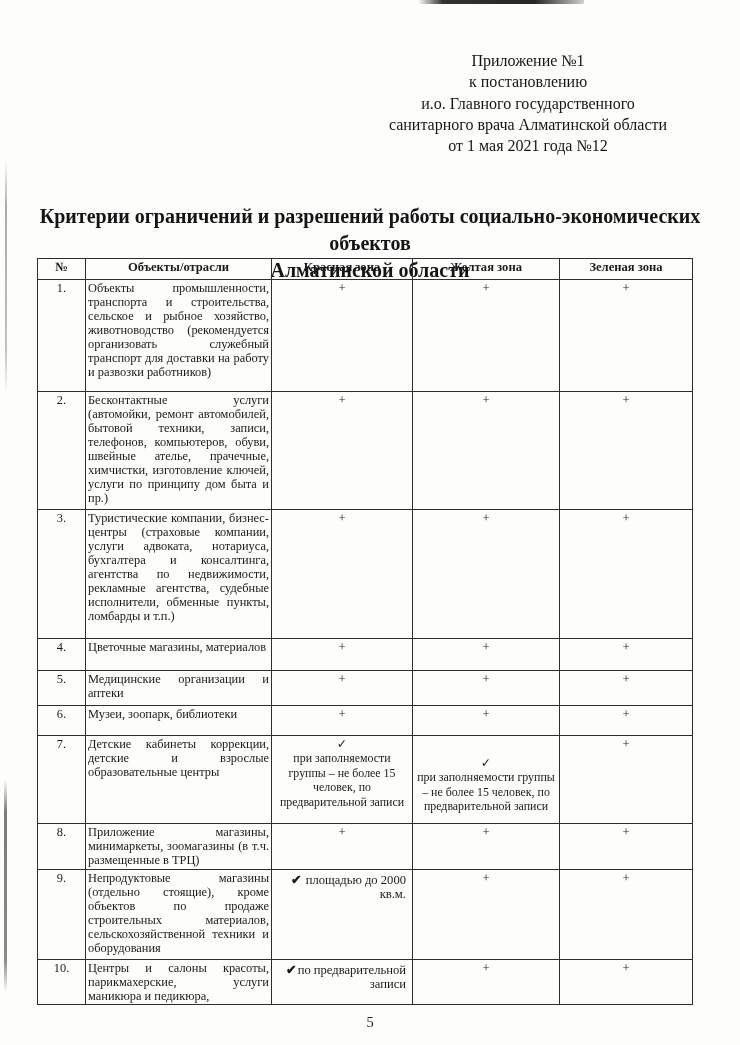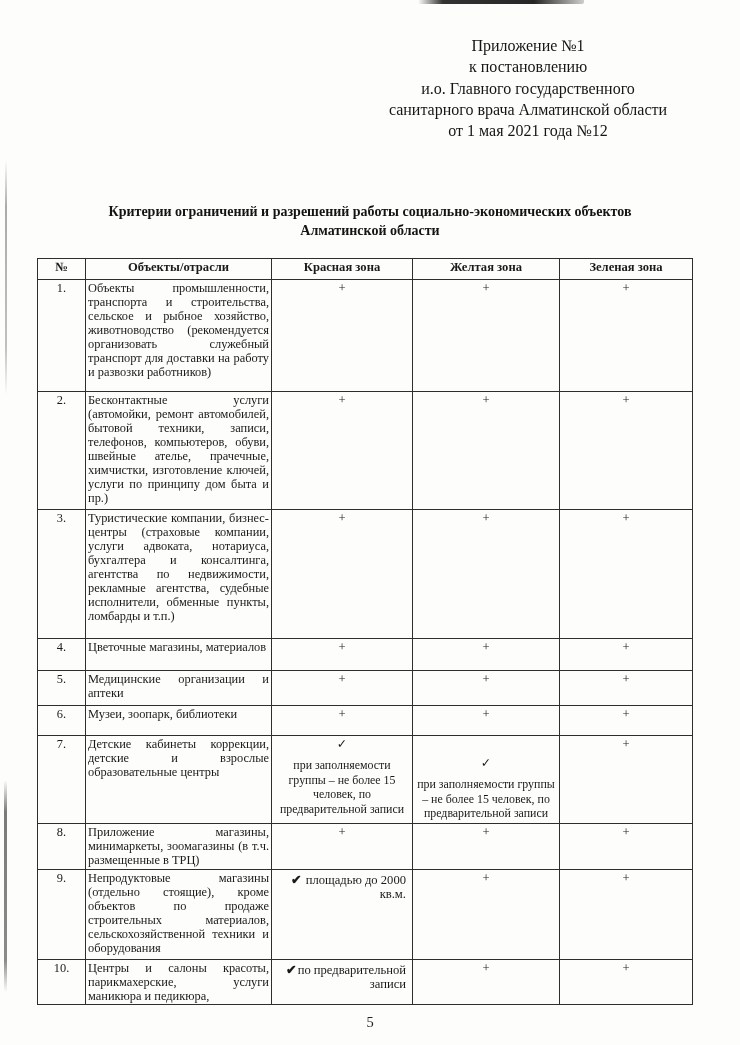--- a/index.html
+++ b/index.html
@@ -21,27 +21,27 @@
     position:absolute;left:5px;top:160px;width:2px;height:235px;
     background:linear-gradient(to bottom, rgba(60,60,60,0), rgba(70,70,70,.45) 20%, rgba(80,80,80,.35) 80%, rgba(60,60,60,0));
   }
   .artifact-left-2{
     position:absolute;left:4px;top:780px;width:3px;height:212px;
     background:linear-gradient(to bottom, rgba(40,40,40,0), rgba(35,35,35,.6) 15%, rgba(45,45,45,.55) 85%, rgba(40,40,40,0));
     border-radius:2px;
   }
   
   .doc-header{
-    position:absolute;top:35px;right:56px;width:312px;
+    position:absolute;top:50px;right:56px;width:312px;
     text-align:center;font-size:16px;line-height:1.33;color:#151515;
   }
   
   .doc-title{
     position:absolute;top:203px;left:0;width:100%;
-    text-align:center;font-weight:bold;font-size:14px;line-height:1.35;color:#141414;
+    text-align:center;font-weight:bold;font-size:20px;line-height:1.35;color:#141414;
   }
   
   table.main{
     position:absolute;left:37px;top:258px;width:655px;
     border-collapse:collapse;table-layout:fixed;
     font-size:12.4px;line-height:14px;color:#1a1a1a;
   }
   table.main td, table.main th{
     border:1px solid #2e2e2e;
     vertical-align:top;
@@ -53,21 +53,21 @@
     font-size:12.6px;font-weight:bold;text-align:center;
     height:18px;padding:1px 2px;
     border-bottom-width:2px;
   }
   td.c-num{text-align:center;padding-top:2px;}
   td.c-obj{text-align:justify;padding:2px 4px 2px 5px;}
   td.c-zone{text-align:center;padding-top:2px;font-size:12.6px;}
   td.c-zone.left{text-align:right;padding:3px 6px 2px 7px;}
   .check{font-size:12.5px;line-height:14px;}
   .check.pad-top{margin-top:19px;}
-  .note{font-size:11.9px;line-height:14.6px;margin-top:7px;padding:0 2px;}
+  .note{font-size:11.9px;line-height:14.6px;margin-top:0;padding:0 2px;}
   .check-inline{font-weight:bold;margin-right:4px;}
   .check-inline.tight{margin-right:1px;}
   
   .page-number{
     position:absolute;left:0;width:100%;top:1014px;
     text-align:center;font-size:14.5px;color:#222;
   }
 </style>
 </head>
 <body>

